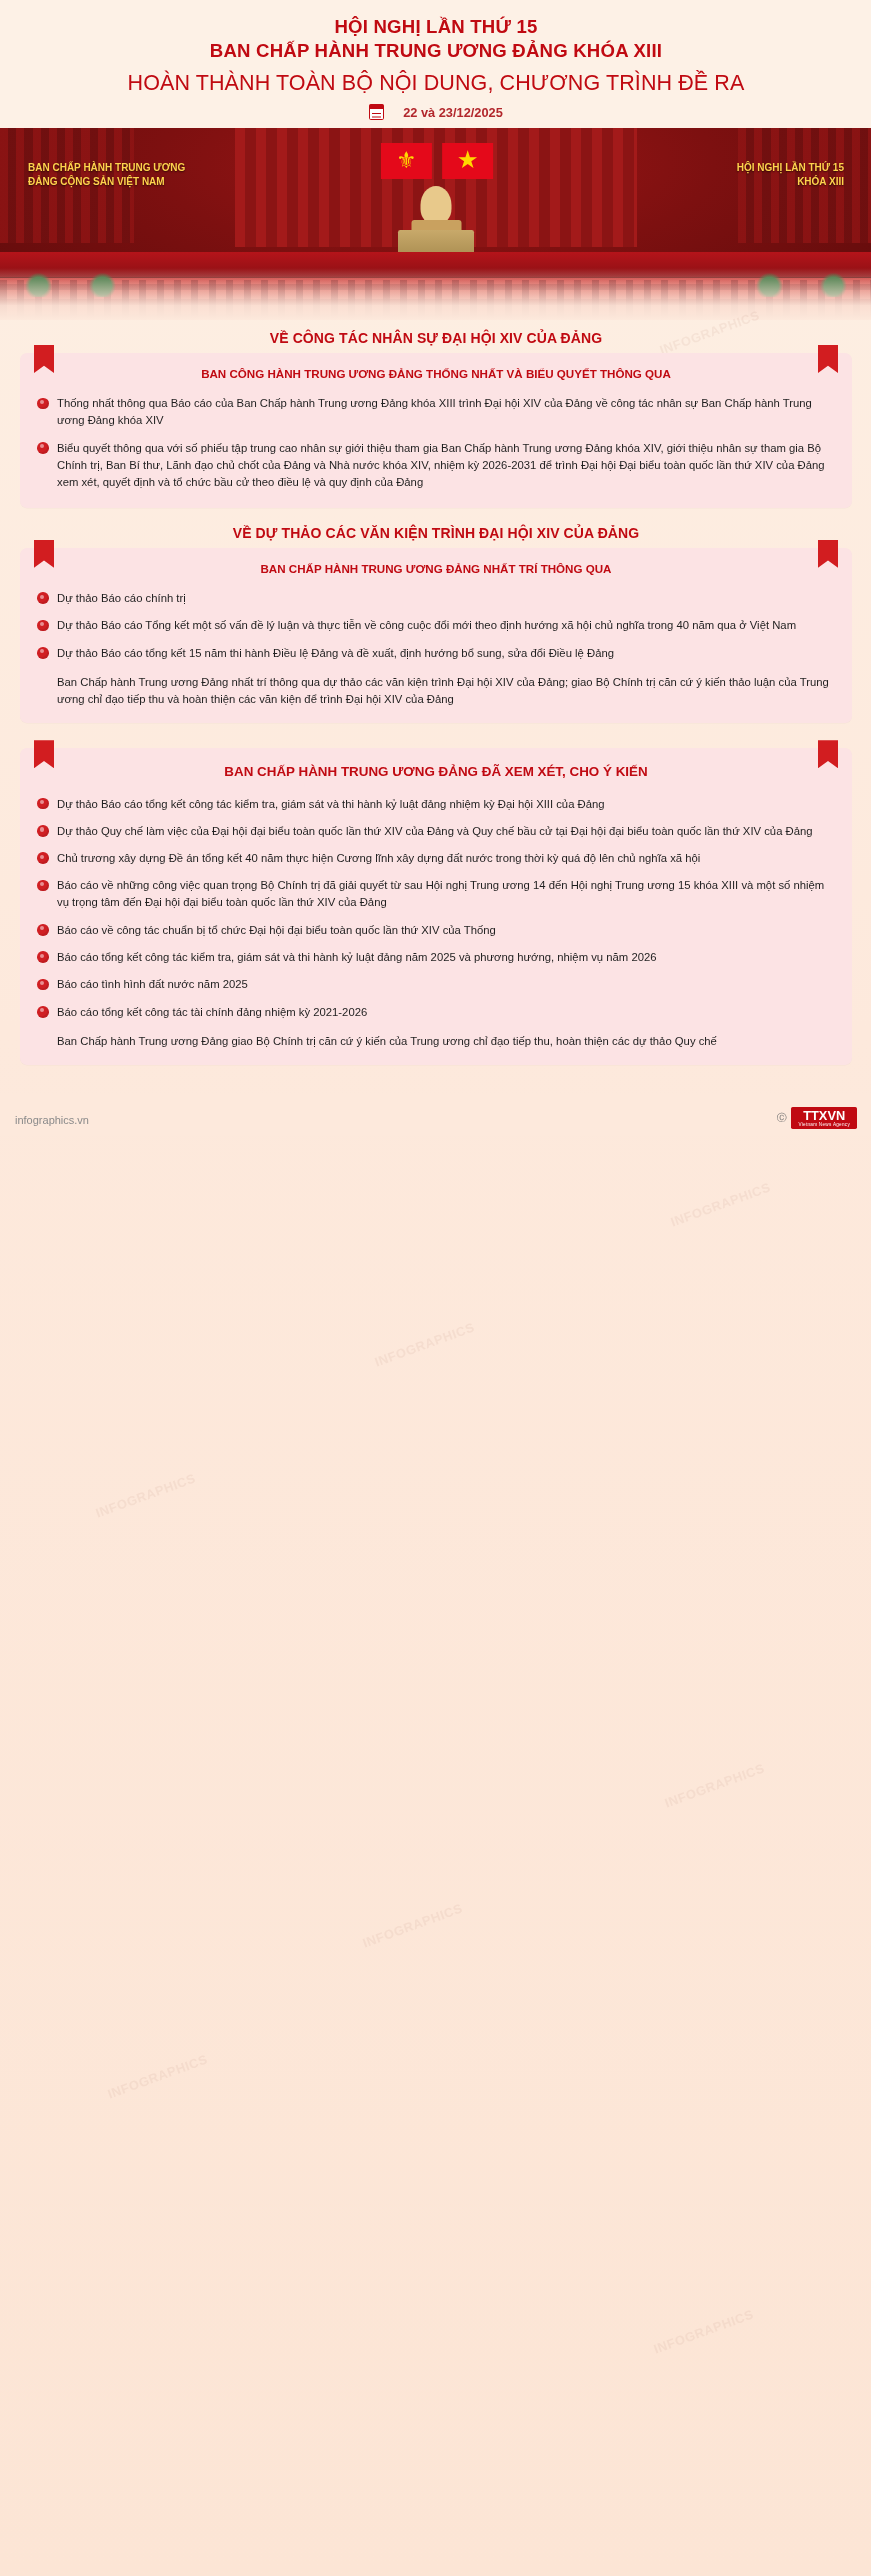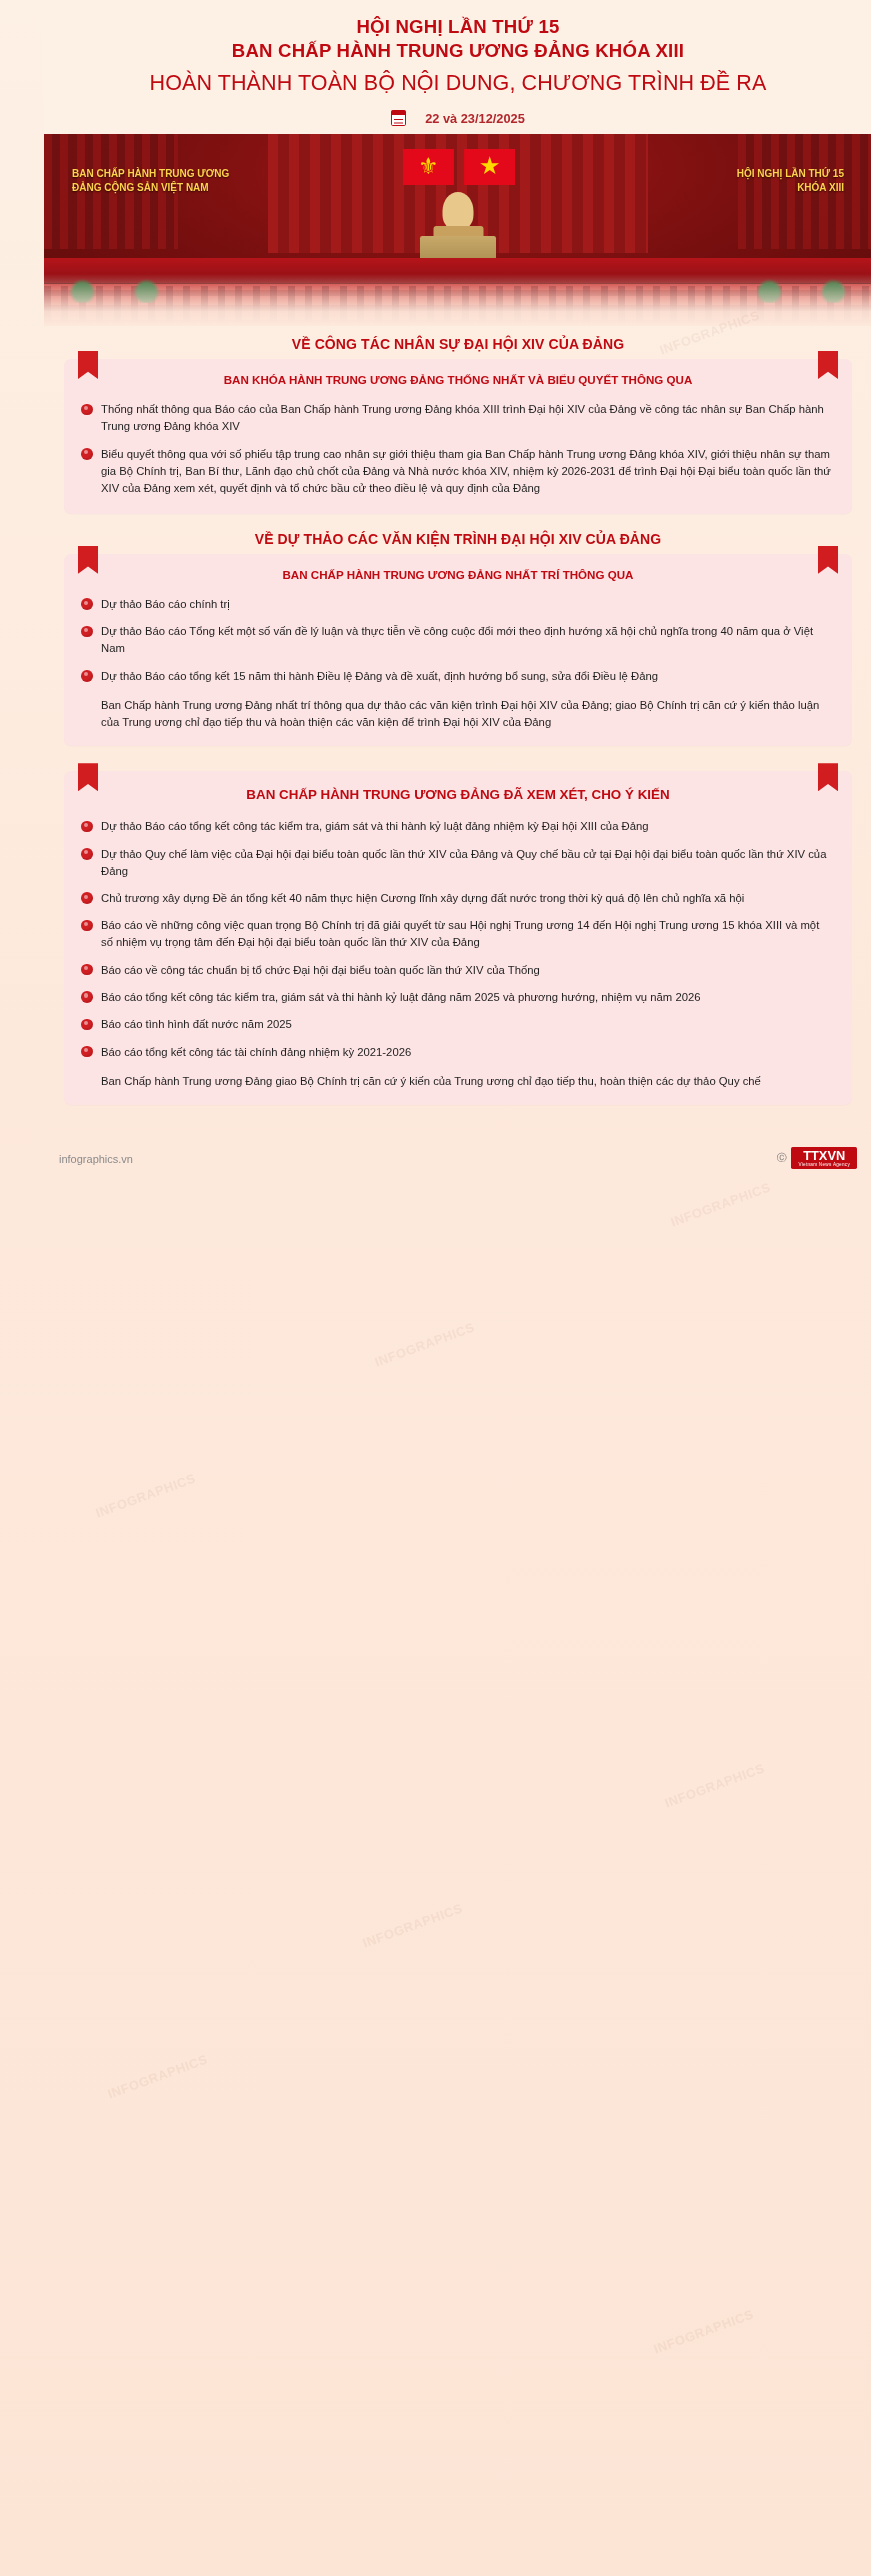--- a/index.html
+++ b/index.html
@@ -7,21 +7,20 @@
     width: 872px;
     background: #fdeee2;
     font-family: "Liberation Sans", sans-serif;
   }
   .page {
     width: 872px;
     min-height: 2576px;
     position: relative;
     background: linear-gradient(180deg, #fdf0e4 0%, #fde9dc 40%, #fce5d5 100%);
     overflow: hidden;
-    padding-left: 44px;
   }
 
   
   .wm {
     position: absolute;
     color: rgba(190,150,130,0.13);
     font-size: 12.8px;
     font-weight: bold;
     letter-spacing: 0.6px;
     transform: rotate(-20deg);
@@ -53,21 +52,21 @@
   }
   .h-main {
     color: #c00a12;
     font-size: 21.5px;
     font-weight: normal;
     margin-top: 7px;
     line-height: 1.25;
     letter-spacing: 0.1px;
   }
   .h-date-wrap {
-    margin-top: 14px;
+    margin-top: 8px;
     display: flex;
     align-items: flex-start;
     justify-content: center;
     gap: 19px;
   }
   .cal-icon {
     width: 15px; height: 15px;
     border-radius: 1.7px;
     background: #ffffff;
     border: 1.2px solid #c00a12;
@@ -374,21 +373,21 @@
     <div class="photo-fade"></div>
   </div>
 
   <div class="content">
 
     <div class="section">
       <div class="section-title">VỀ CÔNG TÁC NHÂN SỰ ĐẠI HỘI XIV CỦA ĐẢNG</div>
       <div class="panel">
         <span class="ribbon left"></span>
         <span class="ribbon right"></span>
-        <div class="panel-head">BAN KHÓA HÀNH TRUNG ƯƠNG ĐẢNG THỐNG NHẤT VÀ BIỂU QUYẾT THÔNG QUA</div>
+        <div class="panel-head">BAN CÔNG HÀNH TRUNG ƯƠNG ĐẢNG THỐNG NHẤT VÀ BIỂU QUYẾT THÔNG QUA</div>
         <div class="items">
           <div class="item">
             <span class="bullet"></span>
             <span class="item-text">Thống nhất thông qua Báo cáo của Ban Chấp hành Trung ương Đảng khóa XIII trình Đại hội XIV của Đảng về công tác nhân sự Ban Chấp hành Trung ương Đảng khóa XIV</span>
           </div>
           <div class="item">
             <span class="bullet"></span>
             <span class="item-text">Biểu quyết thông qua với số phiếu tập trung cao nhân sự giới thiệu tham gia Ban Chấp hành Trung ương Đảng khóa XIV, giới thiệu nhân sự tham gia Bộ Chính trị, Ban Bí thư, Lãnh đạo chủ chốt của Đảng và Nhà nước khóa XIV, nhiệm kỳ 2026-2031 để trình Đại hội Đại biểu toàn quốc lần thứ XIV của Đảng xem xét, quyết định và tổ chức bầu cử theo điều lệ và quy định của Đảng</span>
           </div>
         </div>

